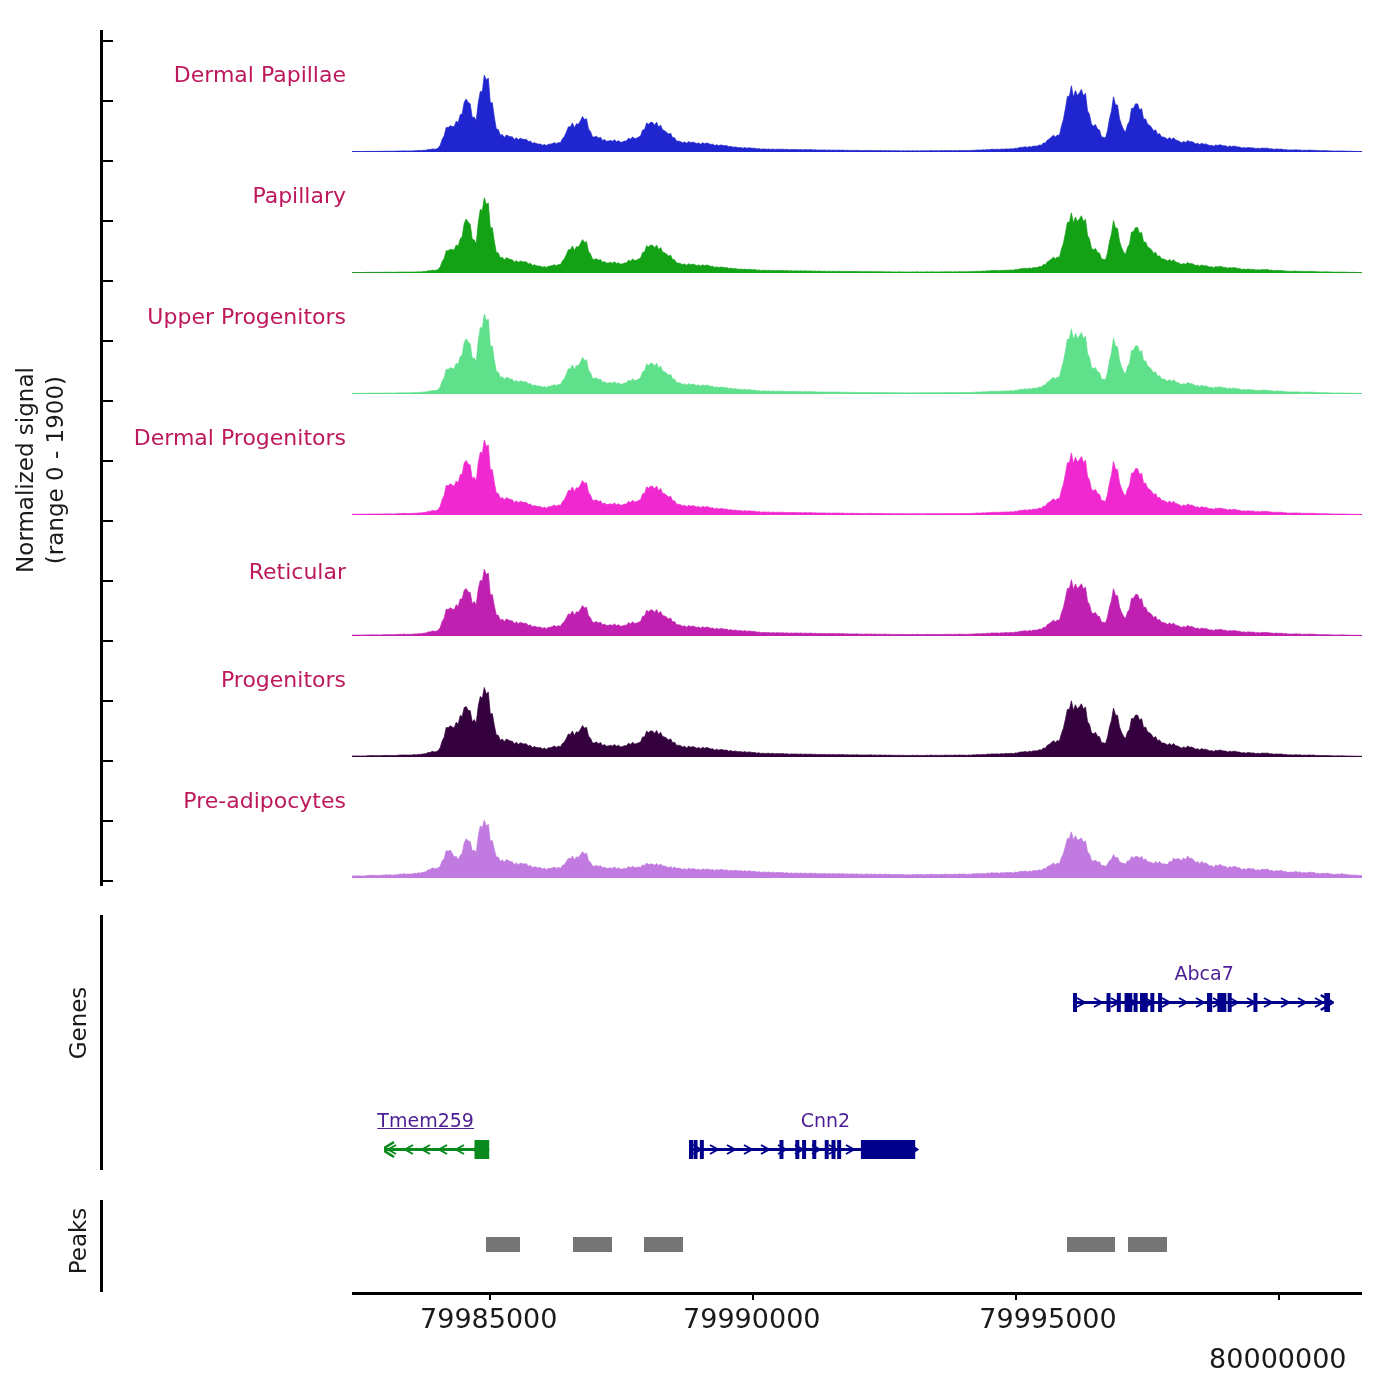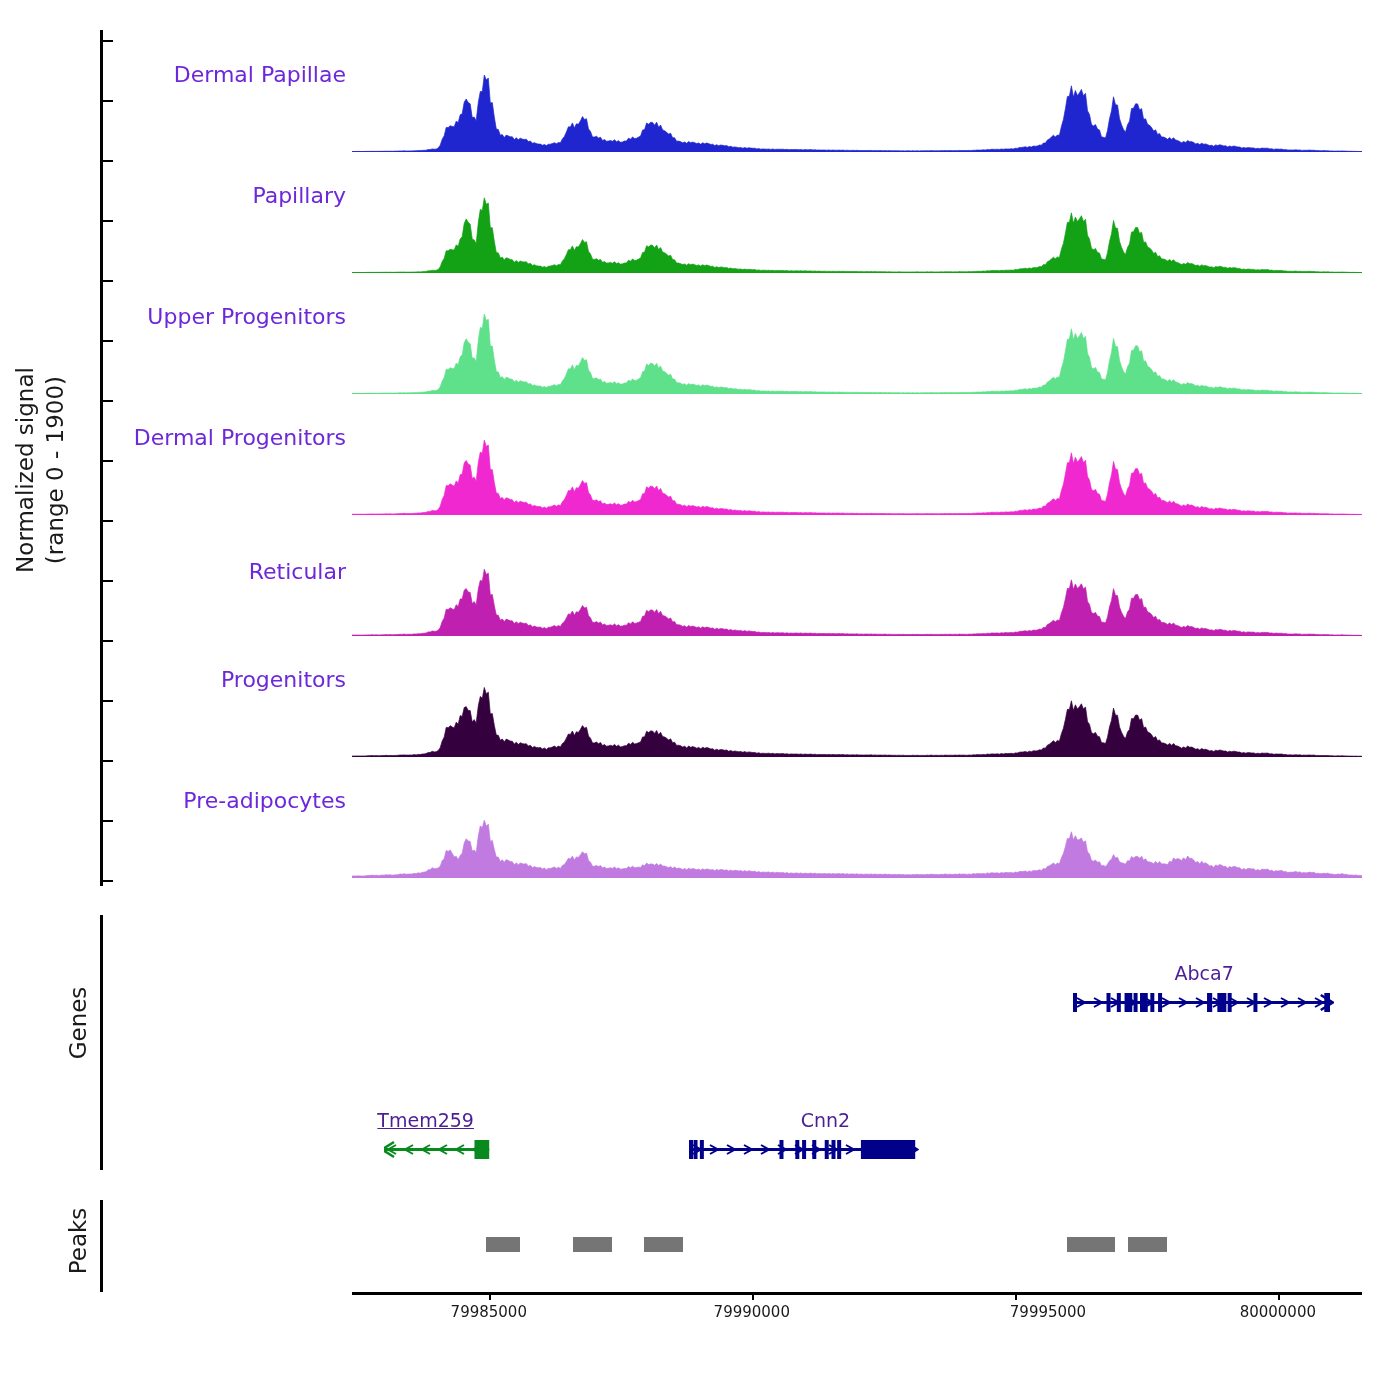--- a/index.html
+++ b/index.html
@@ -55,21 +55,21 @@
     left: 352px;
     width: 1010px;
     height: 115px;
   }
   .track-name {
     position: absolute;
     right: 1016px;
     top: 0;
     white-space: nowrap;
     font-size: 22px;
-    color: #6d28d9;
+    color: #be185d;
   }
   .baseline {
     position: absolute;
     left: 0; right: 0;
     bottom: 0;
     height: 1px;
     background: #8a8a8a;
   }
   .track svg { position: absolute; left: 0; bottom: 0; display: block; }
 
@@ -95,21 +95,21 @@
     left: 352px;
     top: 1292px;
     width: 1010px;
     height: 3px;
     background: #000;
   }
   .xtick { position: absolute; top: 1292px; width: 2px; height: 8px; background: #000; }
   .xticklabel {
     position: absolute;
     top: 1303px;
-    font-size: 15px;
+    font-size: 27px;
     color: #1a1a1a;
     transform: translateX(-50%);
     white-space: nowrap;
   }
   .xaxis-title {
     position: absolute;
     top: 1340px;
     left: 352px;
     width: 1010px;
     text-align: center;
@@ -286,15 +286,15 @@
 
   <div class="xaxis"></div>
   <div id="xticks">
       <div class="xtick" style="left: 488.771px;"></div>
       <div class="xticklabel" style="left: 488.771px;">79985000</div>
       <div class="xtick" style="left: 751.792px;"></div>
       <div class="xticklabel" style="left: 751.792px;">79990000</div>
       <div class="xtick" style="left: 1014.81px;"></div>
       <div class="xticklabel" style="left: 1048px;">79995000</div>
       <div class="xtick" style="left: 1277.83px;"></div>
-      <div class="xticklabel" style="left: 1277.83px;">80000000</div>
+      <div class="xticklabel" style="left: 1277.83px; margin-top: 40px;">80000000</div>
     </div>
 </div>
 
 </body></html>

